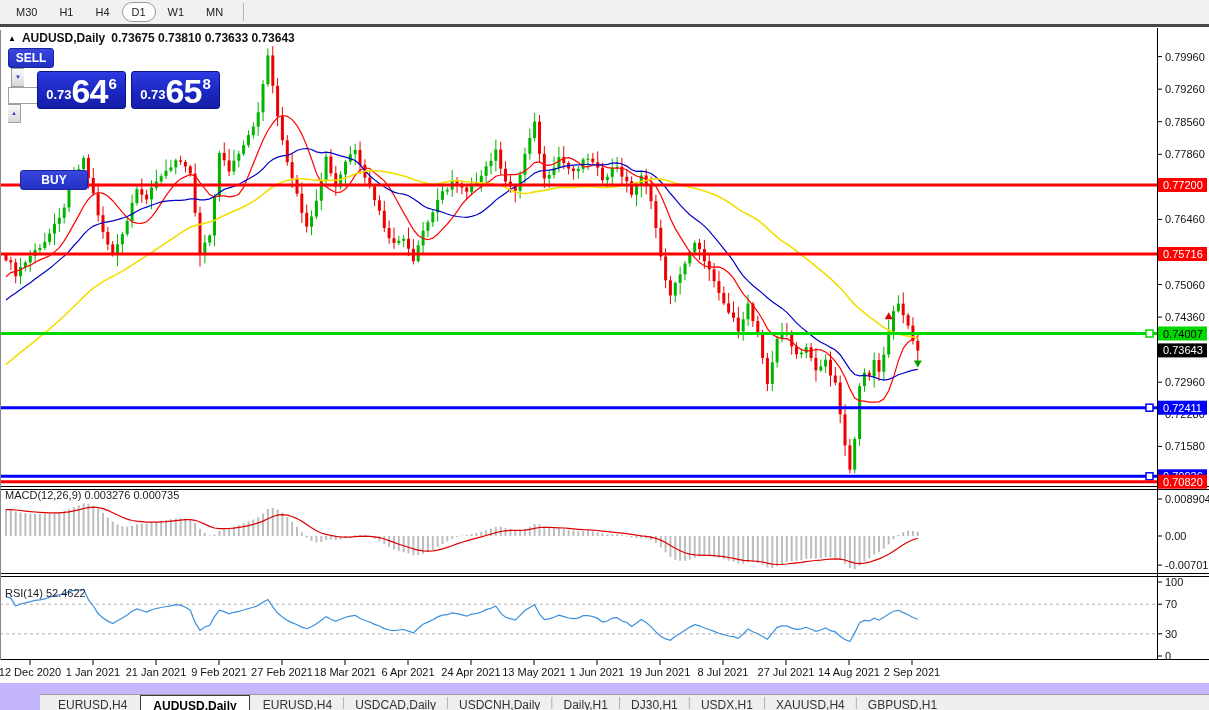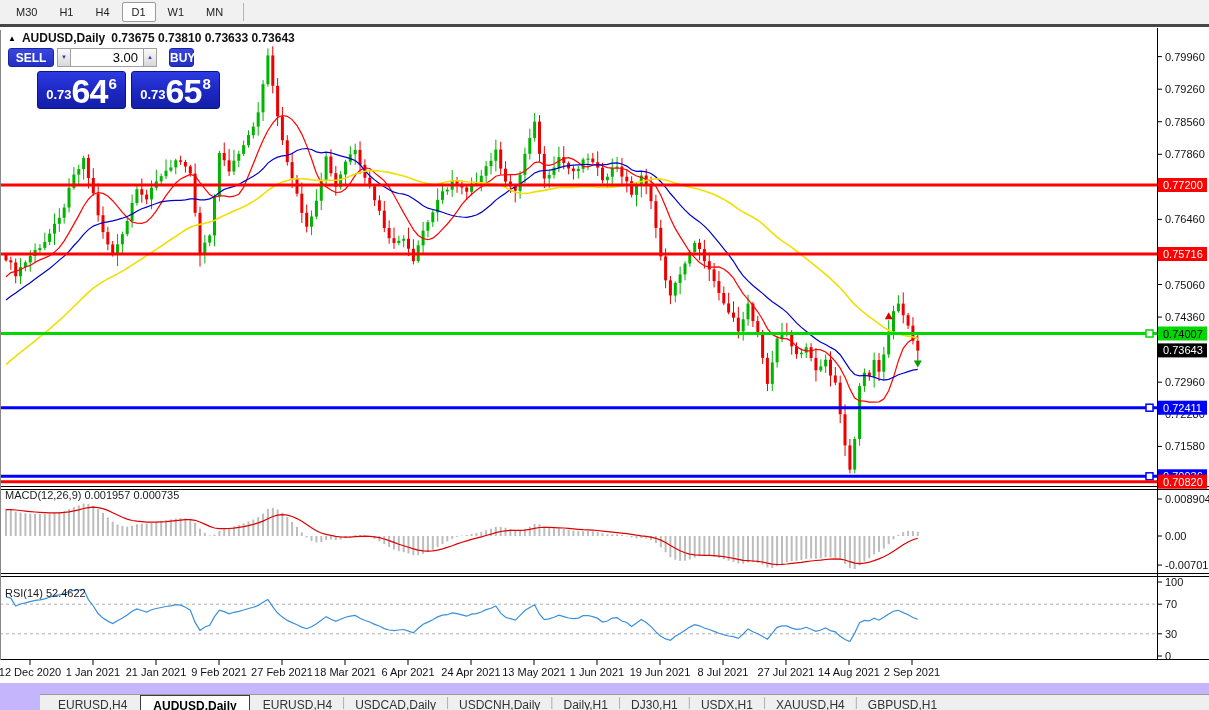--- a/index.html
+++ b/index.html
@@ -4,38 +4,38 @@
 <style>
   * { margin:0; padding:0; box-sizing:border-box; }
   body { font-family: "Liberation Sans", "DejaVu Sans", sans-serif; background:#fff; }
   .screen { position:relative; width:1209px; height:710px; overflow:hidden; background:#c4b5fd; }
 
   
   .toolbar { position:absolute; top:0; left:0; width:100%; height:27px;
              background:#f1f1f1; border-bottom:3px solid #474747;
              display:flex; align-items:center; padding-left:6px; }
   .tf-btn { font-size:11px; color:#222; padding:3px 9px; margin-right:2px; border:1px solid transparent; }
-  .tf-btn.active { background:#fdfdfd; border:1px solid #9a9a9a; border-radius:2px; }
+  .tf-btn.active { background:#fdfdfd; border:1px solid #9a9a9a; border-radius:10px; }
   .tb-sep { width:1px; height:18px; background:#b5b5b5; margin-left:8px; }
 
   
   .chart-area { position:absolute; top:27px; left:0; width:1209px; height:656px; background:#fff; }
   #chart-svg { display:block; margin-top:1px; }
   svg text { font-family:"Liberation Sans","DejaVu Sans",sans-serif; font-size:11px; }
 
   .chart-header { position:absolute; top:4px; left:8px; font-size:12px; font-weight:bold; color:#111;
                   display:flex; align-items:center; gap:6px; white-space:nowrap; }
   .chart-header .tri { font-size:8px; color:#000; }
 
   
   .trade-widget { position:absolute; top:21px; left:8px; width:212px; }
-  .tw-row1 { display:flex; align-items:stretch; height:19px; margin-bottom:4px; }
+  .tw-row1 { display:flex; align-items:stretch; height:19px; margin-bottom:4px;flex-direction:column; }
   .tw-btn { width:46px; color:#fff; font-size:12px; font-weight:bold; text-align:center; line-height:18px;
             background:linear-gradient(#3947de,#2330c4); border:1px solid #1a23a0; border-radius:3px; }
-  .tw-btn.buy { width:25px; margin-left:12px; }
+  .tw-btn.buy { width:68px; margin-left:12px;margin-top:47px; }
   .spin-btn { width:13px; background:linear-gradient(#fafafa,#d8d8d8); border:1px solid #a0a0a0;
               font-size:6px; color:#2b3cc8; text-align:center; line-height:17px; }
   .spin-btn.down { margin-left:3px; border-right:none; }
   .spin-btn.up { border-left:none; }
   .vol-input { width:74px; height:19px; border:1px solid #a0a0a0; font-size:13px; text-align:right;
                padding-right:5px; font-family:"Liberation Sans",sans-serif; color:#000; background:#fff; }
   .tw-row2 { display:flex; gap:5px;margin-left:29px; }
   .pbox { width:103px; height:38px; border-radius:3px; color:#fff;
           background:linear-gradient(#2c3be2 0%,#1b27c0 55%,#141fa8 100%);
           border:1px solid #0d148a;
@@ -791,21 +791,21 @@
           <span class="p-sup">6</span>
         </div>
         <div class="pbox">
           <span class="p-small">0.73</span>
           <span class="p-big">65</span>
           <span class="p-sup">8</span>
         </div>
       </div>
     </div>
 
-    <div class="ind-label" id="macd-label">MACD(12,26,9) 0.001957 0.000735</div>
+    <div class="ind-label" id="macd-label">MACD(12,26,9) 0.003276 0.000735</div>
     <div class="ind-label" id="rsi-label">RSI(14) 52.4622</div>
   </div>
 
   <div class="tabbar" id="tabbar">
       <div class="tab">EURUSD,H4</div>
       <div class="tab active">AUDUSD,Daily</div>
       <div class="tab">EURUSD,H4</div>
       <span class="tab-sep">|</span>
       <div class="tab">USDCAD,Daily</div>
       <span class="tab-sep">|</span>

